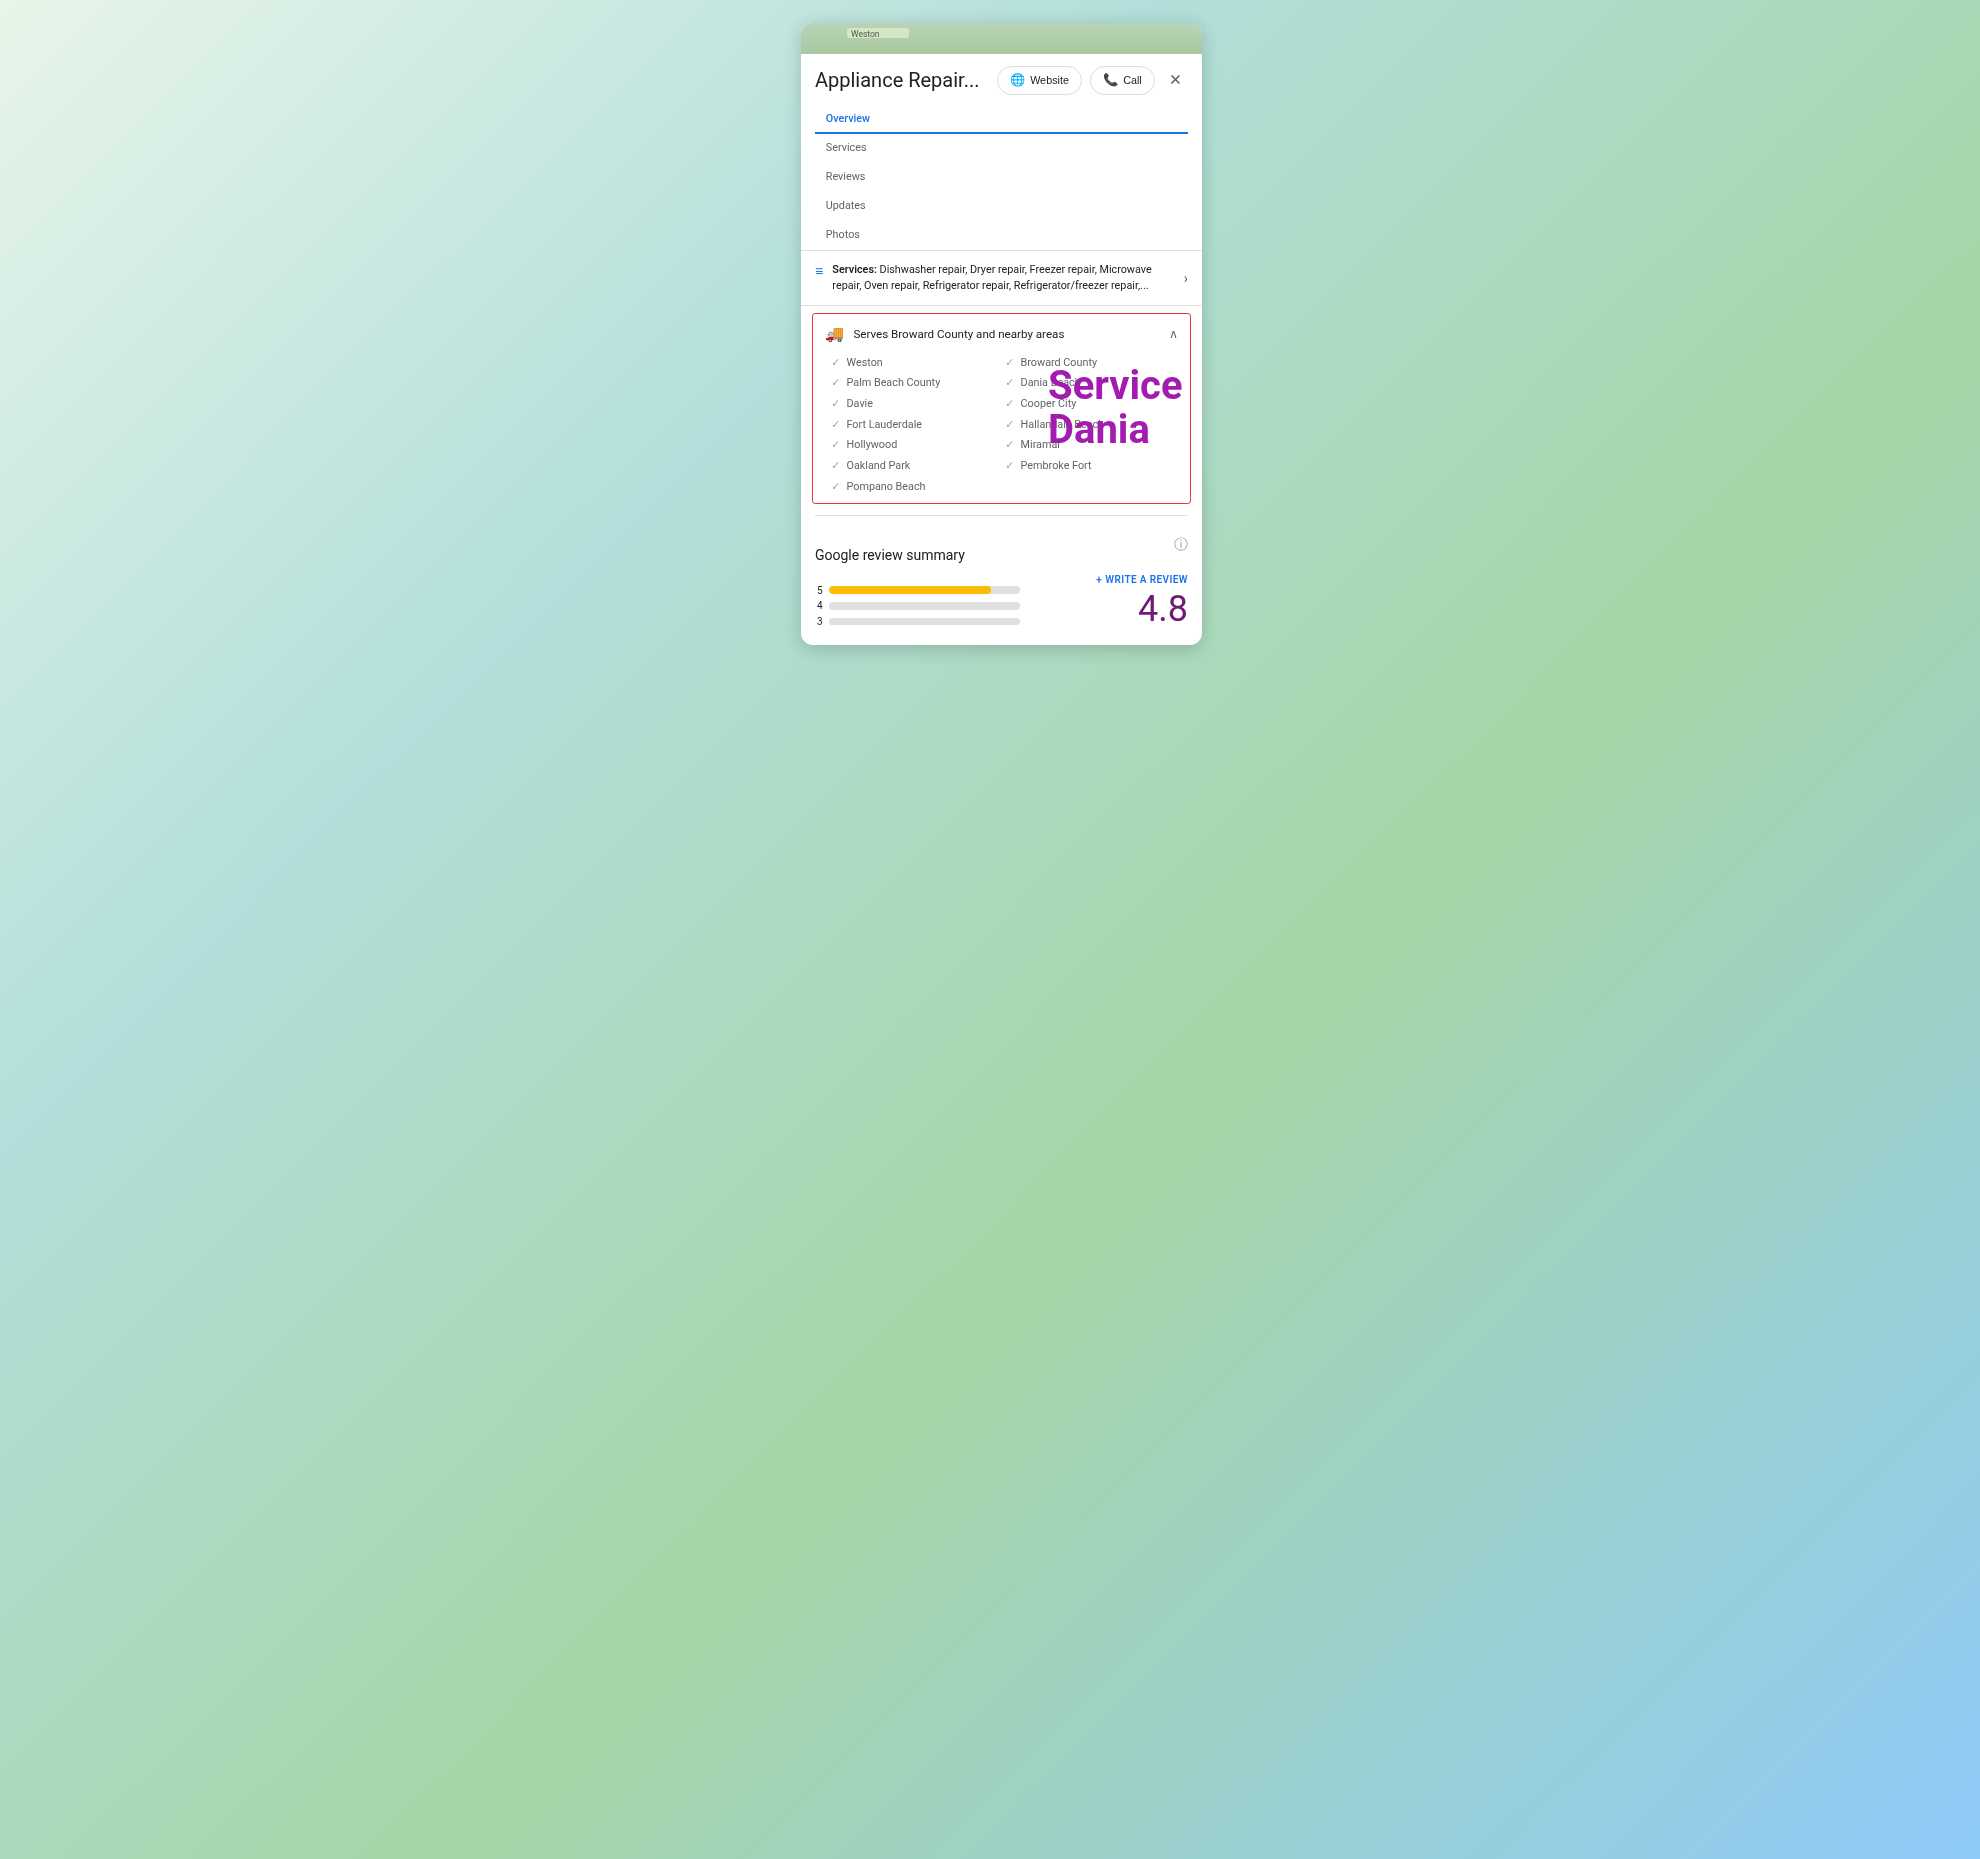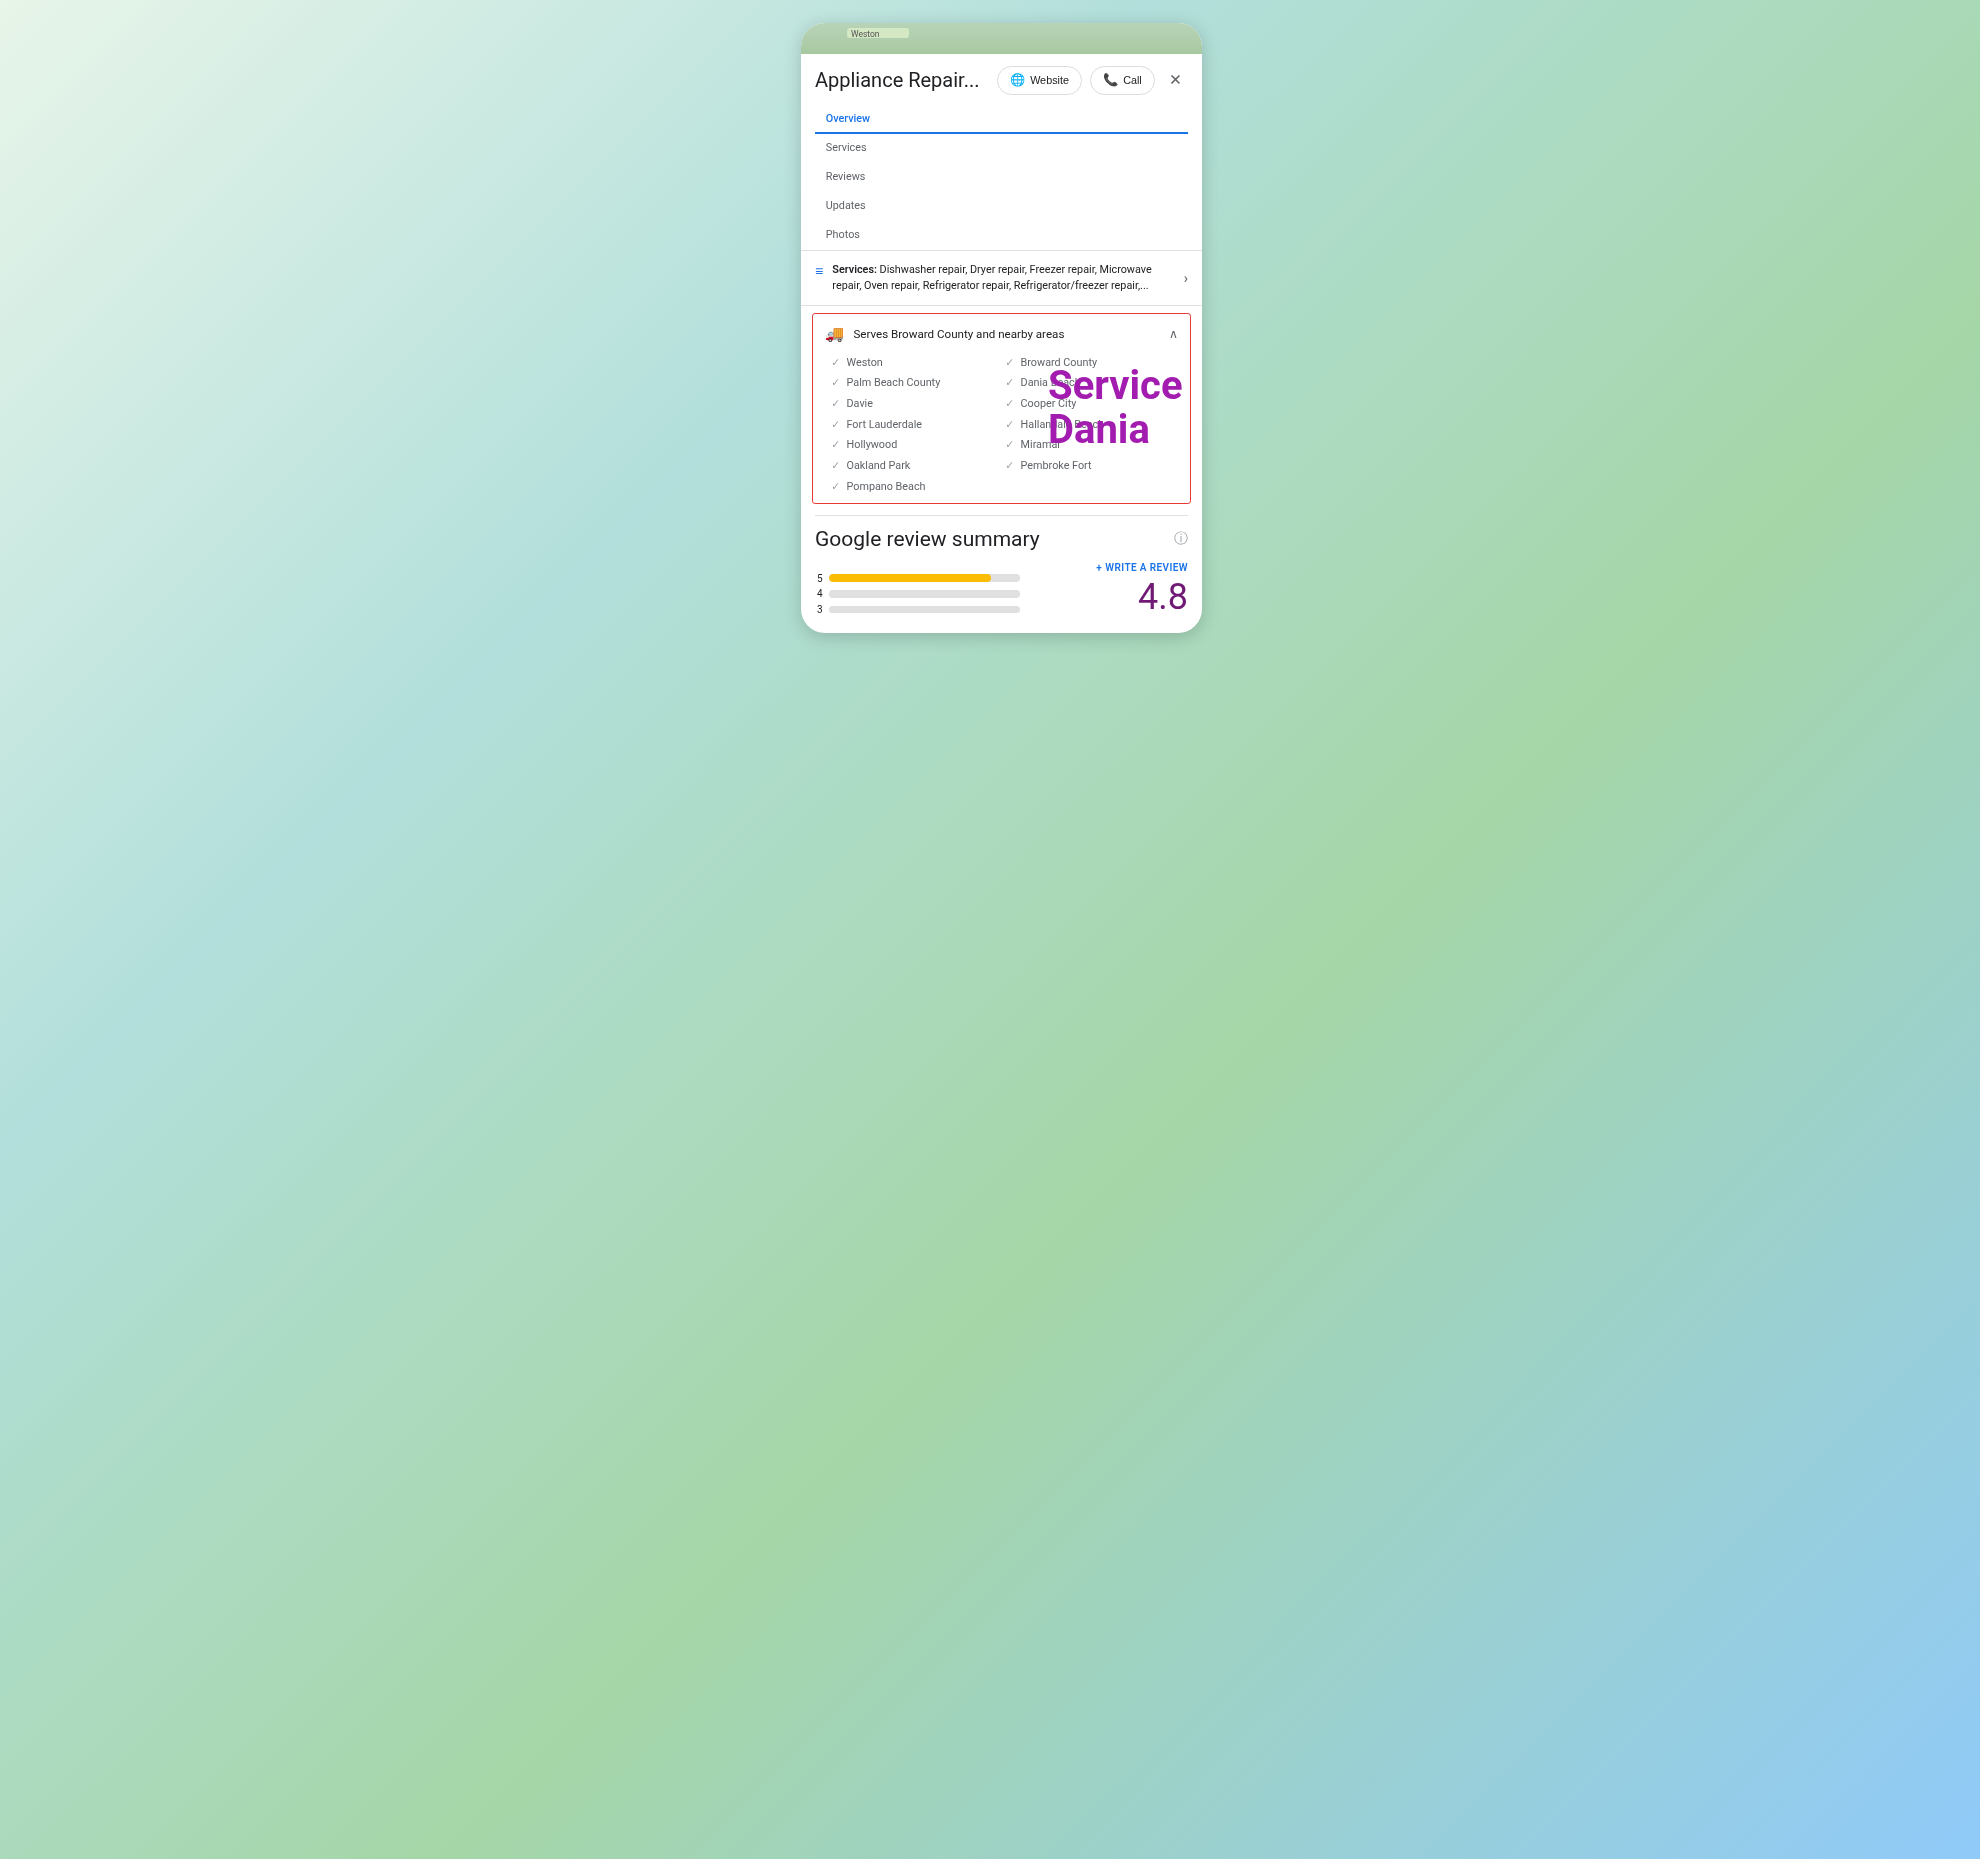--- a/index.html
+++ b/index.html
@@ -23,21 +23,21 @@
 
     .panel-wrapper {
       position: relative;
       z-index: 10;
       width: 401px;
       margin: 23px 0 0 23px;
     }
 
     .panel {
       background: #fff;
-      border-radius: 24px;
+      border-radius: 12px;
       box-shadow: 0 3.1px 18.5px rgba(0,0,0,0.18);
       overflow: hidden;
       position: relative;
     }
 
     
     .map-peek-top {
       height: 31px;
       background: linear-gradient(to bottom, #b8d4b8, #a8c8a0);
       position: relative;
@@ -228,23 +228,24 @@
     .review-section {
       padding: 0 14px 12.3px 14px;
     }
     .review-header {
       display: flex;
       align-items: center;
       justify-content: space-between;
       margin-bottom: 10.8px;
     }
     .review-title {
-      font-size: 21px;
+      font-size: 14px;
       font-weight: 400;
       color: #202124;
+      margin-top: 20px;
     }
     .info-icon {
       color: #9aa0a6;
       font-size: 14px;
       cursor: pointer;
     }
 
     
     .rating-bars {
       display: flex;

